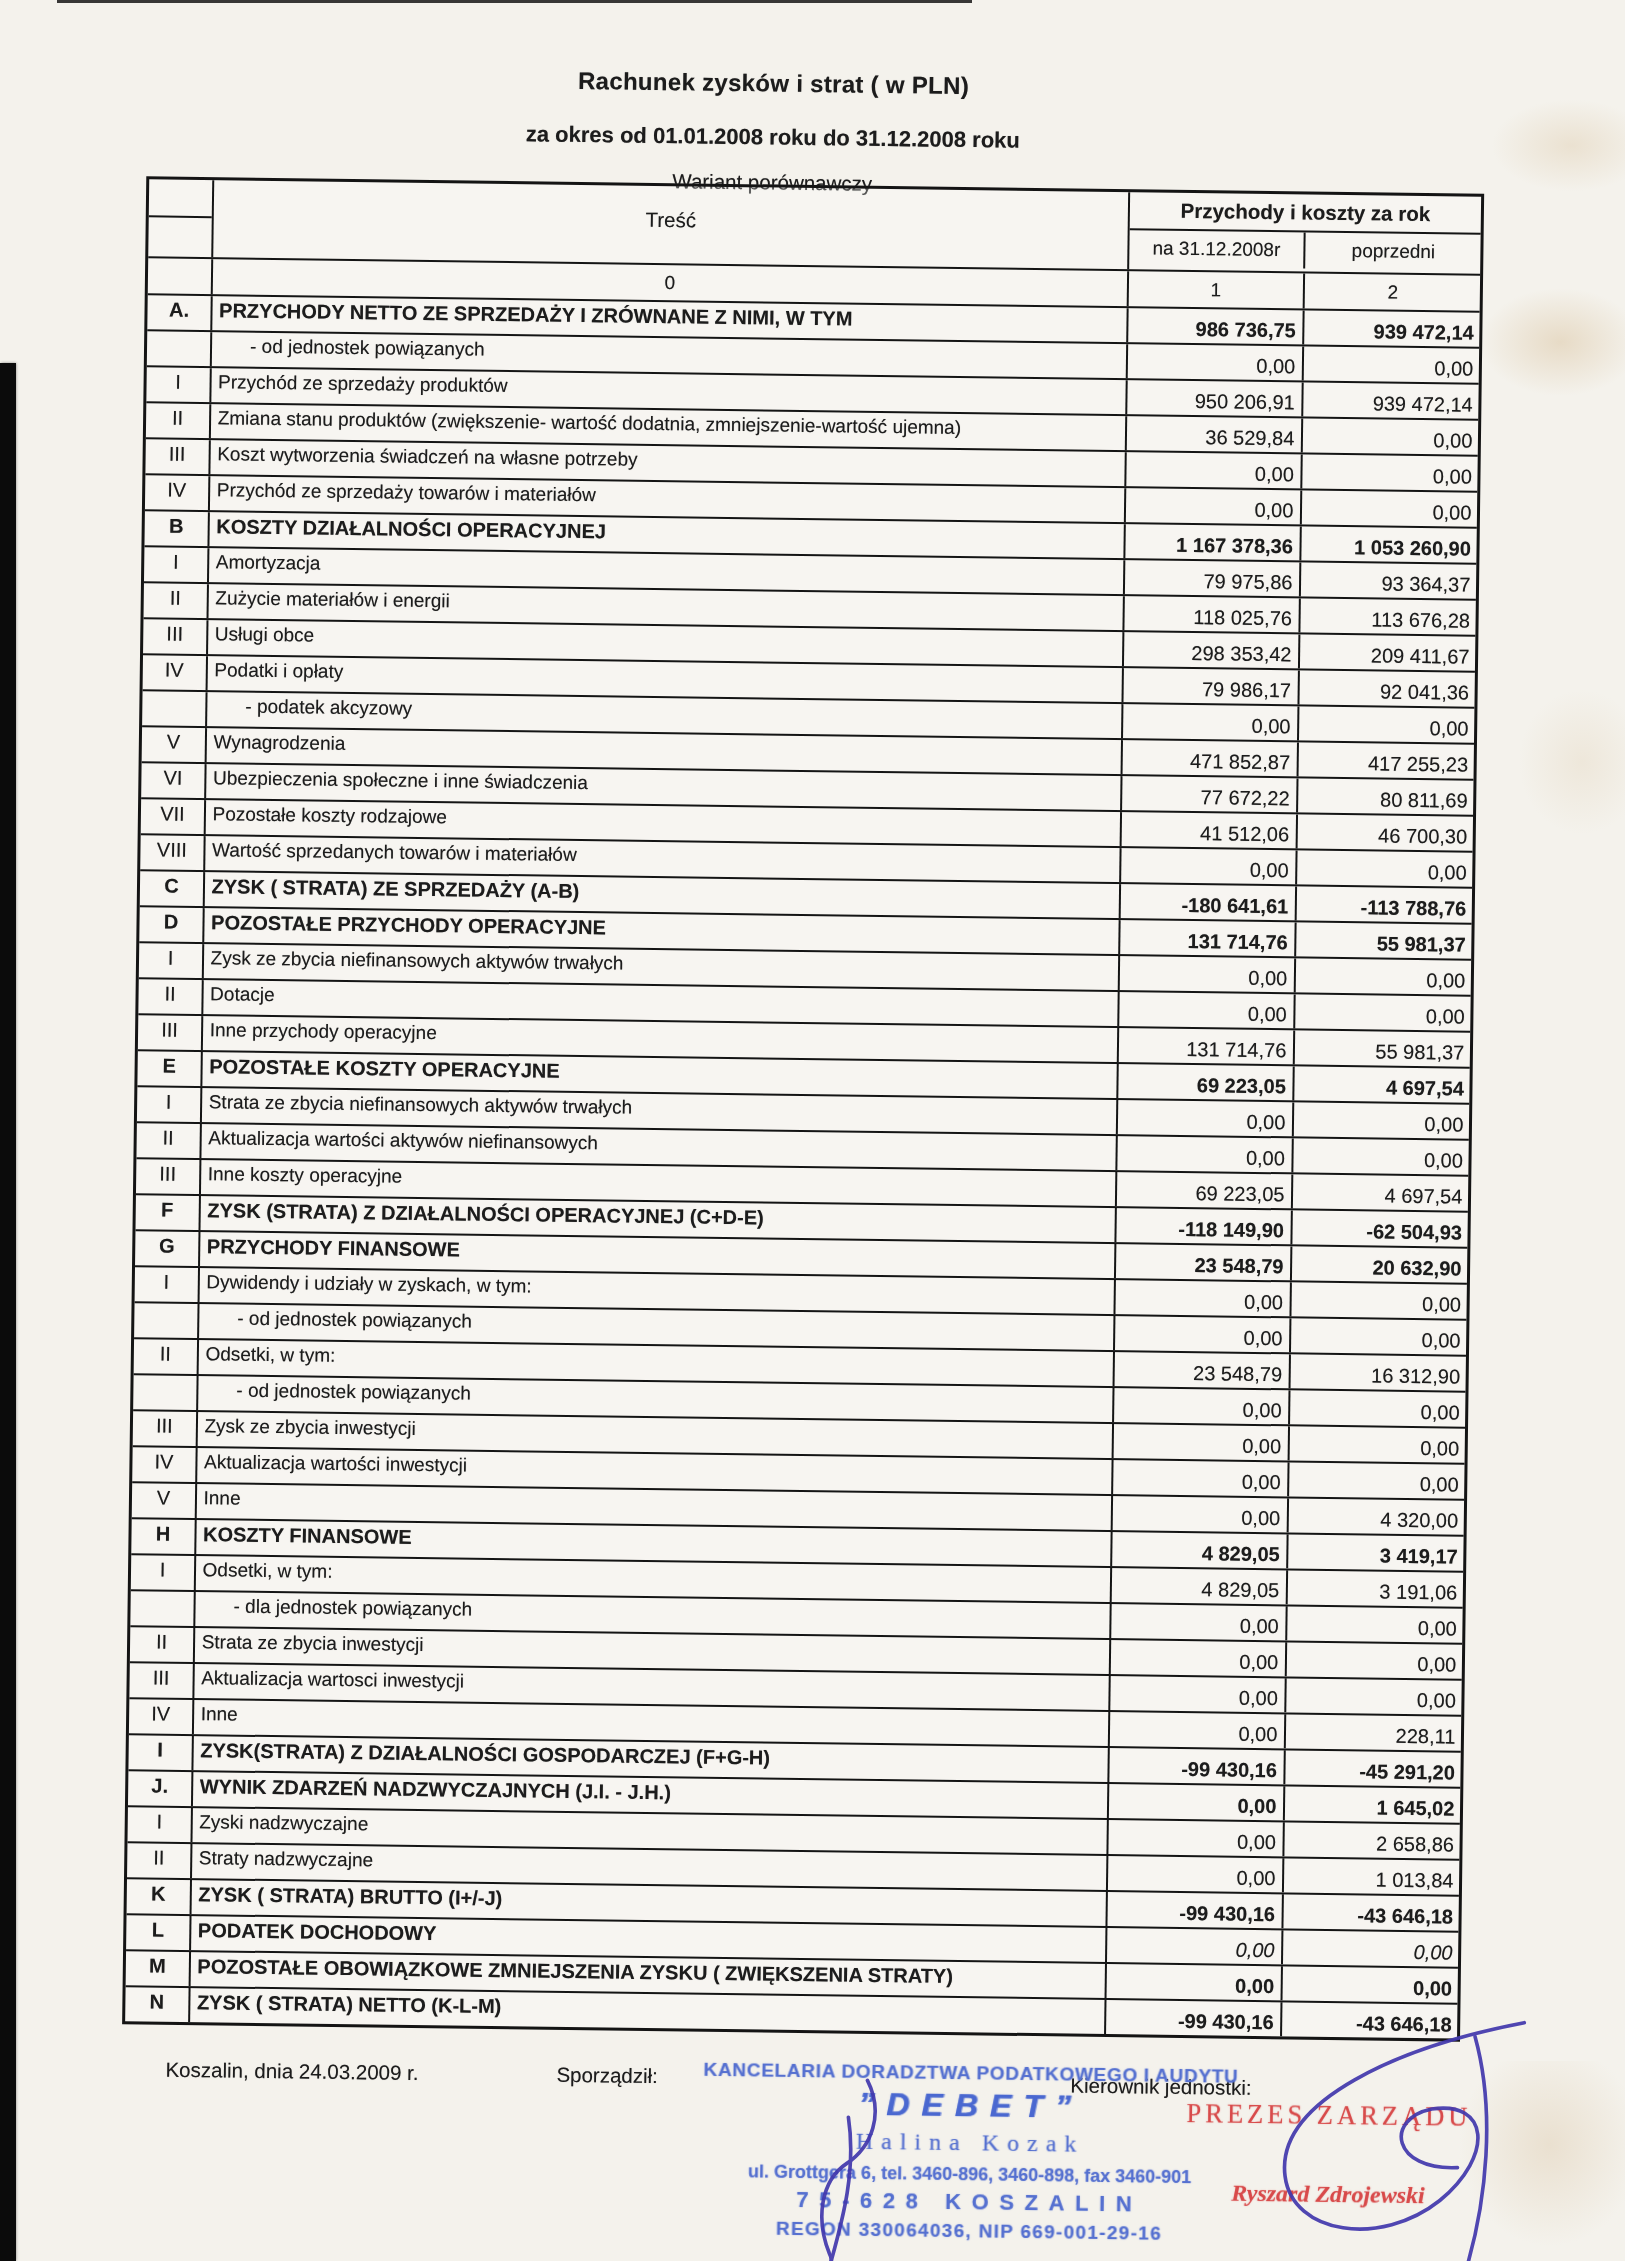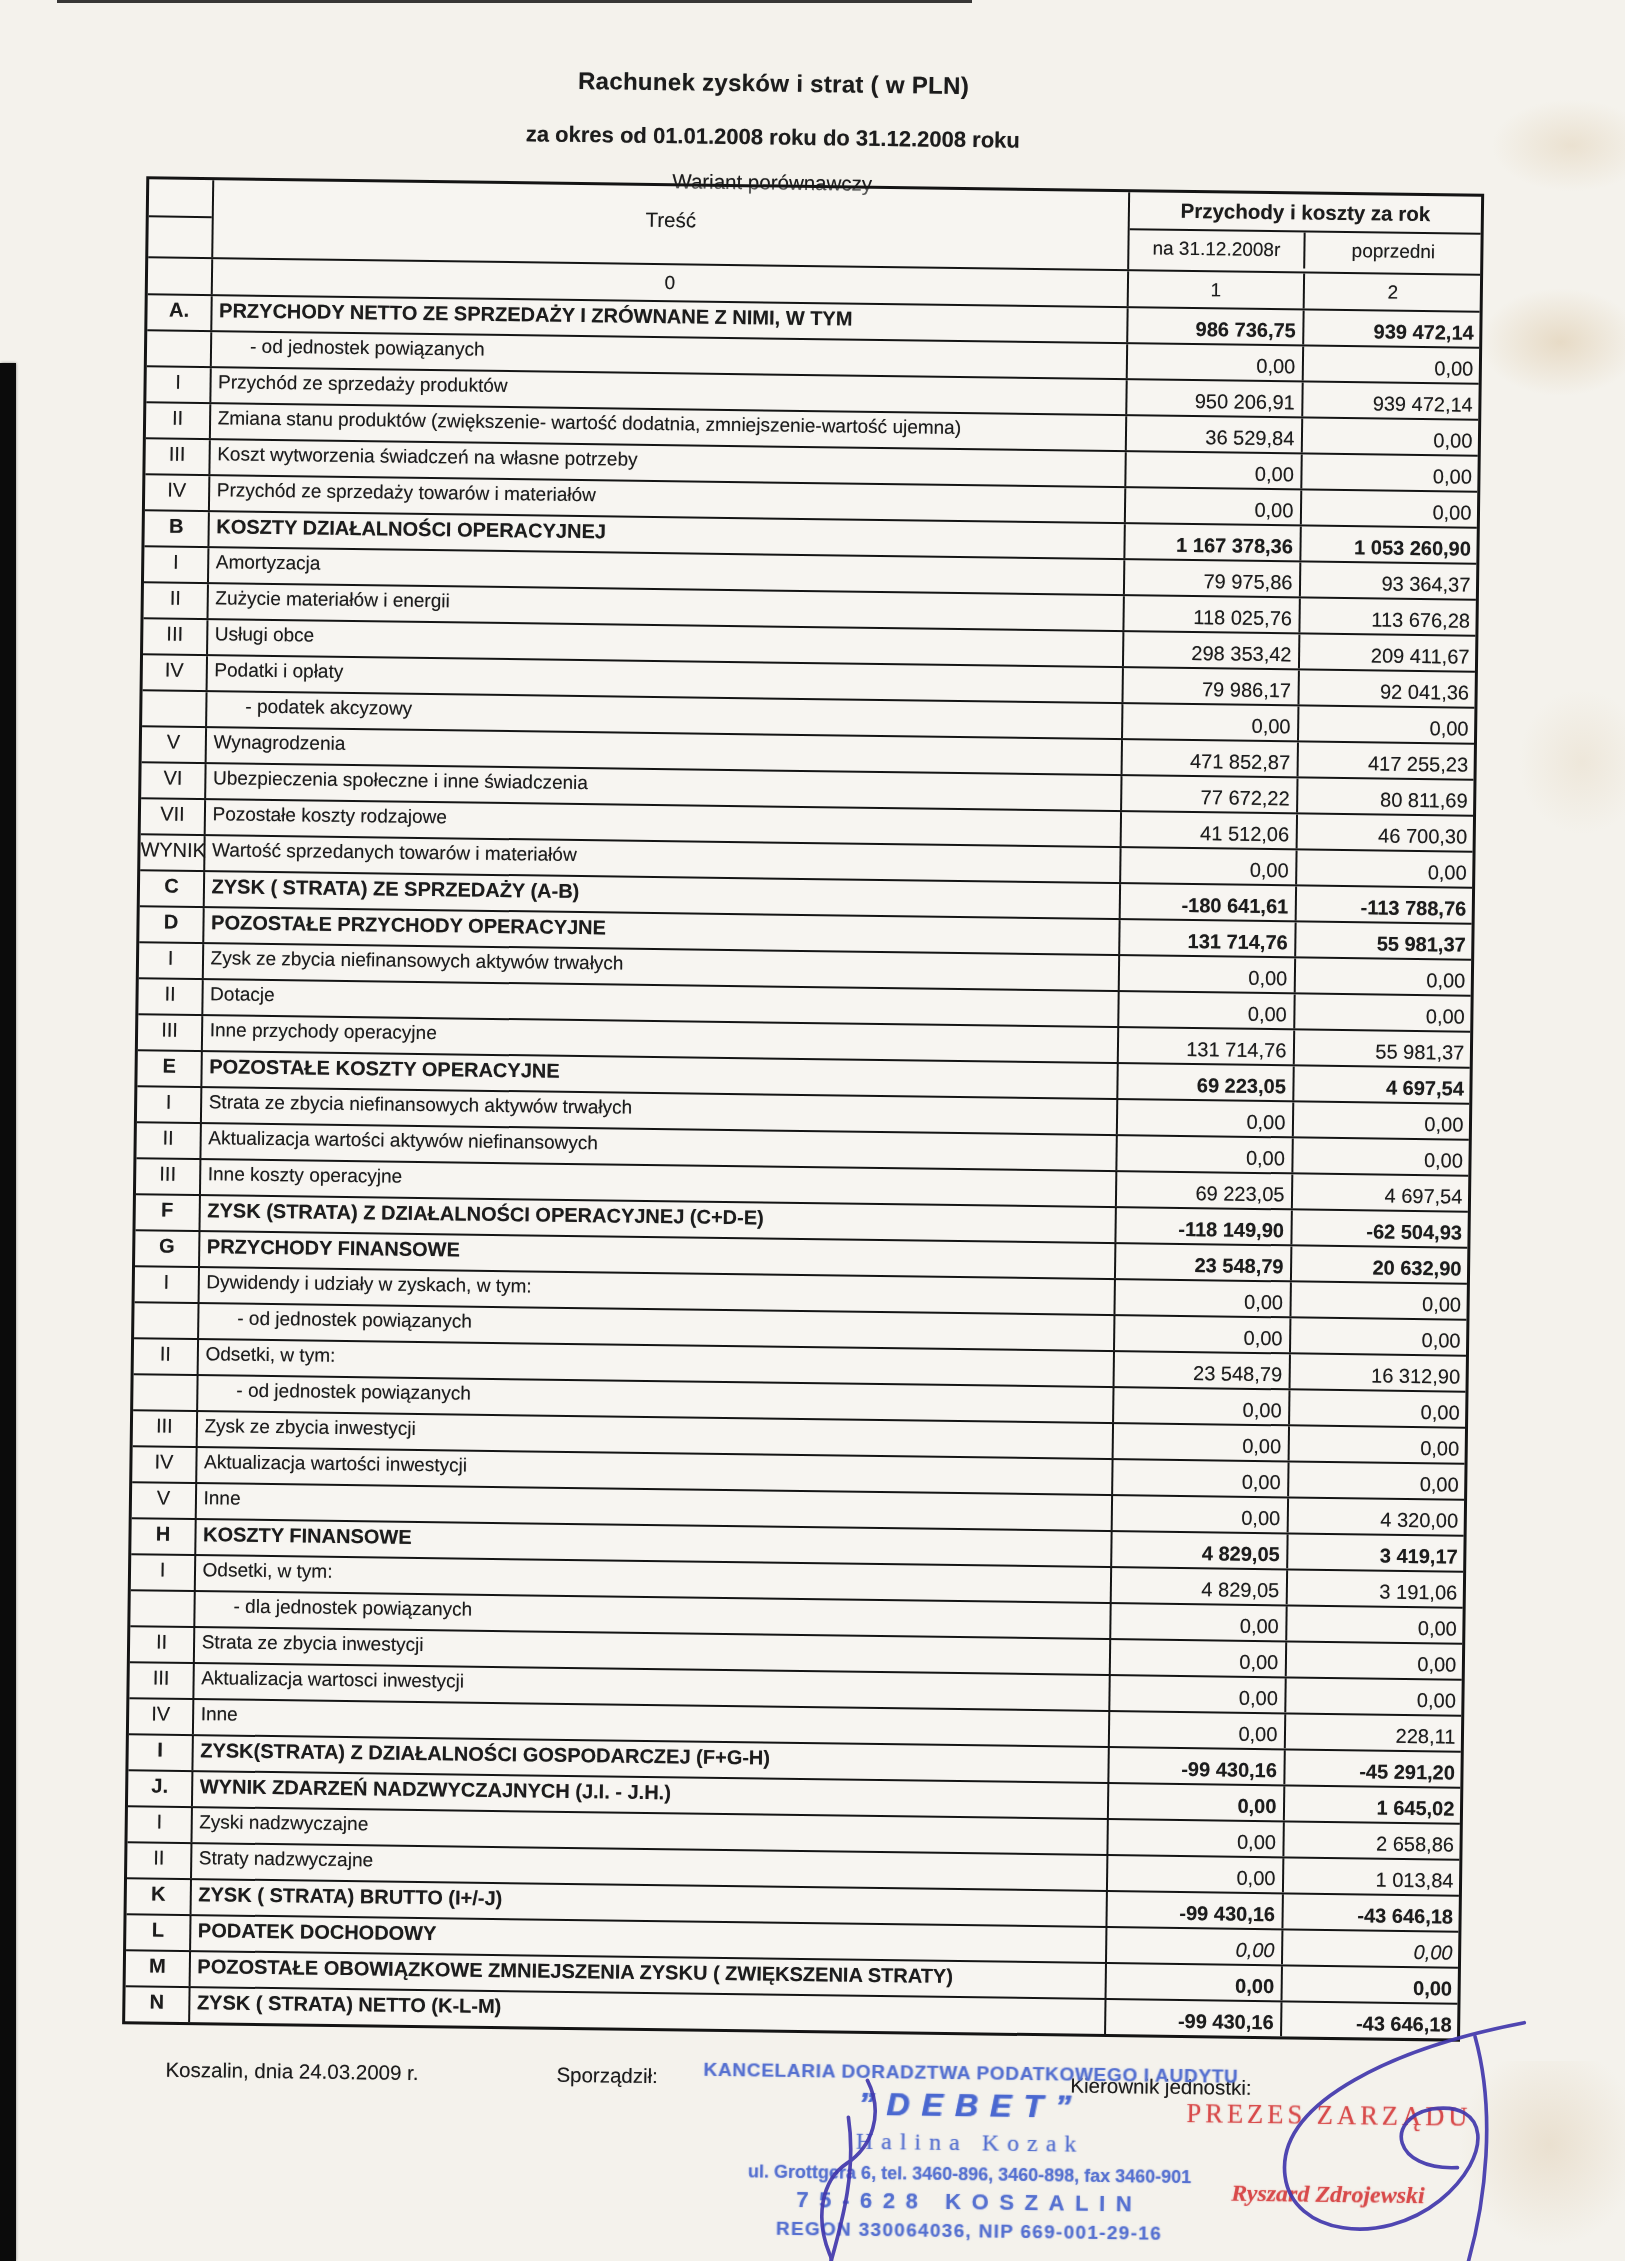--- a/index.html
+++ b/index.html
@@ -196,21 +196,21 @@
           <div class="c-v1">77 672,22</div>
           <div class="c-v2">80 811,69</div>
         </div>
         <div class="t-row item">
           <div class="c-no">VII</div>
           <div class="c-label">Pozostałe koszty rodzajowe</div>
           <div class="c-v1">41 512,06</div>
           <div class="c-v2">46 700,30</div>
         </div>
         <div class="t-row item">
-          <div class="c-no">WYNIK</div>
+          <div class="c-no">VIII</div>
           <div class="c-label">Wartość sprzedanych towarów i materiałów</div>
           <div class="c-v1">0,00</div>
           <div class="c-v2">0,00</div>
         </div>
         <div class="t-row section">
           <div class="c-no">C</div>
           <div class="c-label">ZYSK ( STRATA) ZE SPRZEDAŻY (A-B)</div>
           <div class="c-v1">-180 641,61</div>
           <div class="c-v2">-113 788,76</div>
         </div>

